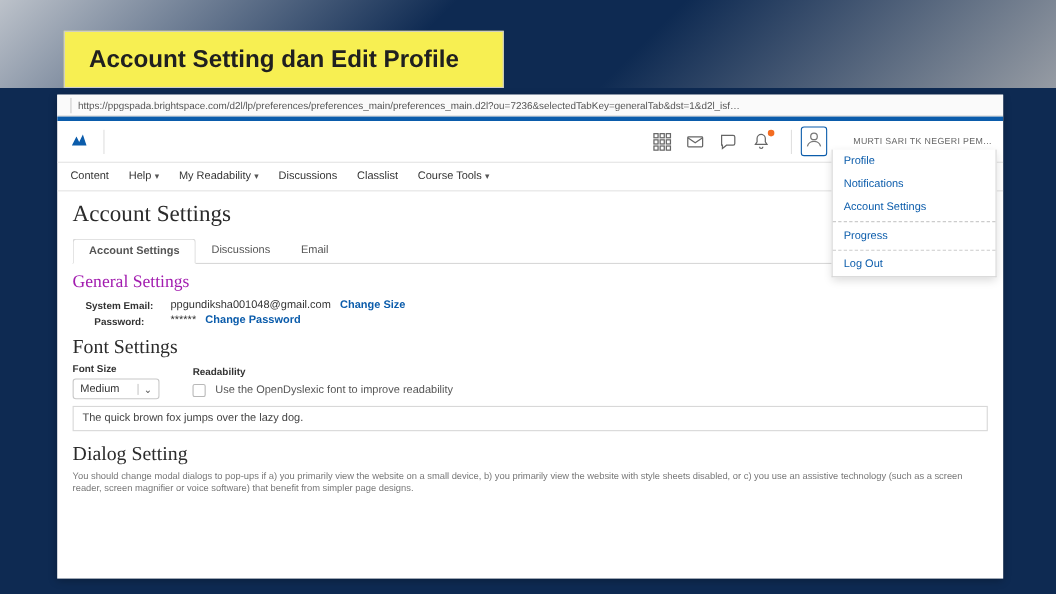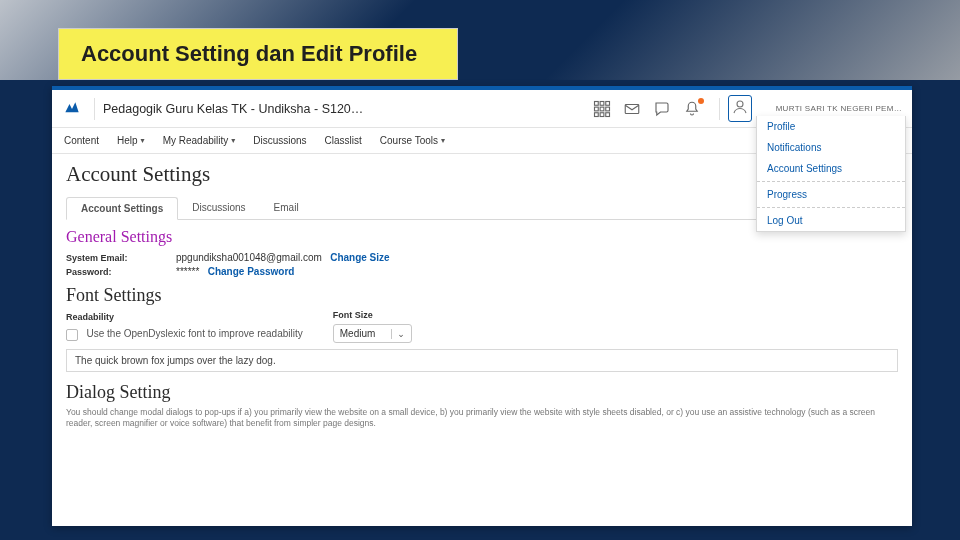--- a/index.html
+++ b/index.html
@@ -90,51 +90,54 @@
   .user-menu .mi { padding:5px 10px; color:#0b5cab; cursor:pointer; }
   .user-menu .sep { border-top:1px dashed #ccc; margin:2px 0; }
   
   .content { padding:6px 14px; color:#333; }
   .page-h1 { font-family: Georgia, 'Times New Roman', serif; font-size:21px; font-weight:normal; color:#2b2b2b; margin:2px 0 10px; }
   .tabs { display:flex; gap:0; border-bottom:1px solid #d8d8d8; font-size:10px; margin-bottom:8px; }
   .tabs .tab { padding:5px 14px; color:#555; cursor:pointer; }
   .tabs .tab.active { border:1px solid #d8d8d8; border-bottom:1px solid #fff; border-radius:3px 3px 0 0; margin-bottom:-1px; background:#fff; font-weight:bold; }
   .section-h { font-family: Georgia, 'Times New Roman', serif; font-size:16px; color:#a21caf; margin:4px 0 6px; }
   .row { display:flex; align-items:center; font-size:10px; margin:3px 0; }
-  .row .lbl { width:85px; text-align:left; font-weight:bold; color:#333; font-size:9px; margin-right:25px; }
+  .row .lbl { width:85px; text-align:center; font-weight:bold; color:#333; font-size:9px; margin-right:4px; }
   .link { color:#0b5cab; cursor:pointer; font-weight:bold; }
   .sub-h { font-family: Georgia, 'Times New Roman', serif; font-size:18px; color:#2b2b2b; margin:8px 0 4px; }
   .font-row { display:flex; align-items:center; gap:30px; font-size:9px; margin:3px 0 6px; }
   .font-col-lbl { font-weight:bold; font-size:9px; }
   .select-box { display:inline-flex; align-items:center; border:1px solid #c8c8c8; border-radius:3px; padding:3px 6px; font-size:10px; gap:16px; cursor:pointer; margin-top:4px; }
   .select-box .chev { font-size:9px; color:#555; border-left:1px solid #c8c8c8; padding-left:5px; }
   .checkbox { width:12px; height:12px; border:1.5px solid #b8b8b8; border-radius:2px; display:inline-block; margin-right:6px; vertical-align:middle; }
   .read-label { font-size:10px; color:#555; }
   .preview { border:1px solid #d8d8d8; padding:5px 8px; font-size:10px; color:#444; margin:6px 0 10px; }
   .dialog-desc { font-size:8.5px; color:#777; line-height:1.35; margin-top:3px; }
 </style>
 </head>
 <body>
 
 <div class="bg-deco"></div>
 
 <div class="slide-title">Account Setting dan Edit Profile</div>
 
 <div class="browser-frame">
 
+  <div class="url-bar">
+    <div class="divider"></div>
+    <span class="url-text">https://ppgspada.brightspace.com/d2l/lp/preferences/preferences_main/preferences_main.d2l?ou=7236&amp;selectedTabKey=generalTab&amp;dst=1&amp;d2l_isf…</span>
+  </div>
   <div class="thin-accent"></div>
 
   <div class="app-bar">
     <span class="logo">
       <svg viewBox="0 0 24 24" width="20" height="20">
           <path fill="#0b5cab" d="M4 16l5-10 3 6 4-8 4 12H4z"></path>
         </svg>
     </span>
     <span class="vsep"></span>
-    <span class="course-title">Pedagogik Guru Kelas TK - Undiksha - S120…</span>
     <span class="spacer"></span>
     <div class="app-icons">
       <span class="ic">
         <svg viewBox="0 0 24 24" width="18" height="18">
             <g fill="none" stroke="#666" stroke-width="1.5">
               <rect x="2" y="2" width="5" height="5"></rect>
               <rect x="9.5" y="2" width="5" height="5"></rect>
               <rect x="17" y="2" width="5" height="5"></rect>
               <rect x="2" y="9.5" width="5" height="5"></rect>
               <rect x="9.5" y="9.5" width="5" height="5"></rect>
@@ -224,33 +227,33 @@
     <div class="row">
       <span class="lbl">Password:</span>
       <span>******</span>
       &nbsp;&nbsp;&nbsp;
       <span class="link">Change Password</span>
     </div>
 
     <div class="sub-h">Font Settings</div>
     <div class="font-row">
       <div>
+        <div class="font-col-lbl">Font Size</div>
+        <div class="select-box">
+          <span>Medium</span>
+          <span class="chev">⌄</span>
+        </div>
+      </div>
+      <div>
         <div class="font-col-lbl">Readability</div>
         <div style="margin-top:6px;">
           <span class="checkbox"></span>
           <span class="read-label">Use the OpenDyslexic font to improve readability</span>
         </div>
       </div>
-      <div>
-        <div class="font-col-lbl">Font Size</div>
-        <div class="select-box">
-          <span>Medium</span>
-          <span class="chev">⌄</span>
-        </div>
-      </div>
     </div>
     <div class="preview">The quick brown fox jumps over the lazy dog.</div>
 
     <div class="sub-h">Dialog Setting</div>
     <div class="dialog-desc">You should change modal dialogs to pop-ups if a) you primarily view the website on a small device, b) you primarily view the website with style sheets disabled, or c) you use an assistive technology (such as a screen reader, screen magnifier or voice software) that benefit from simpler page designs.</div>
   </div>
 
 </div>
 
 </body></html>

